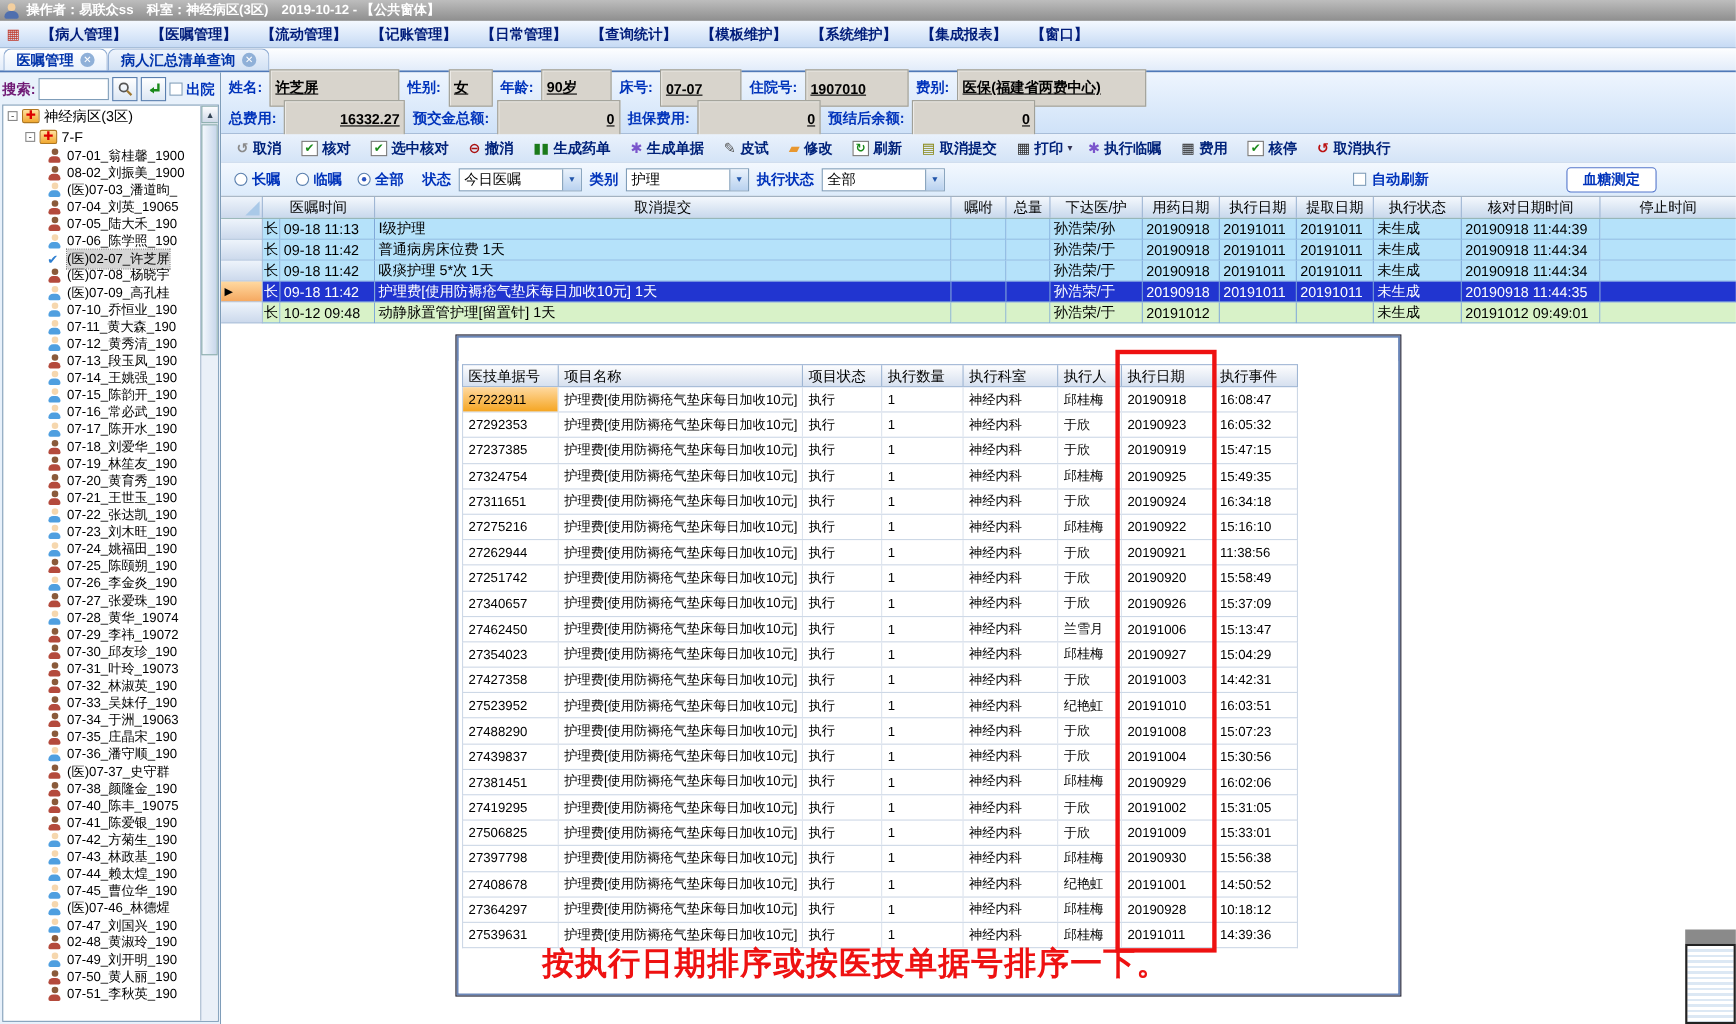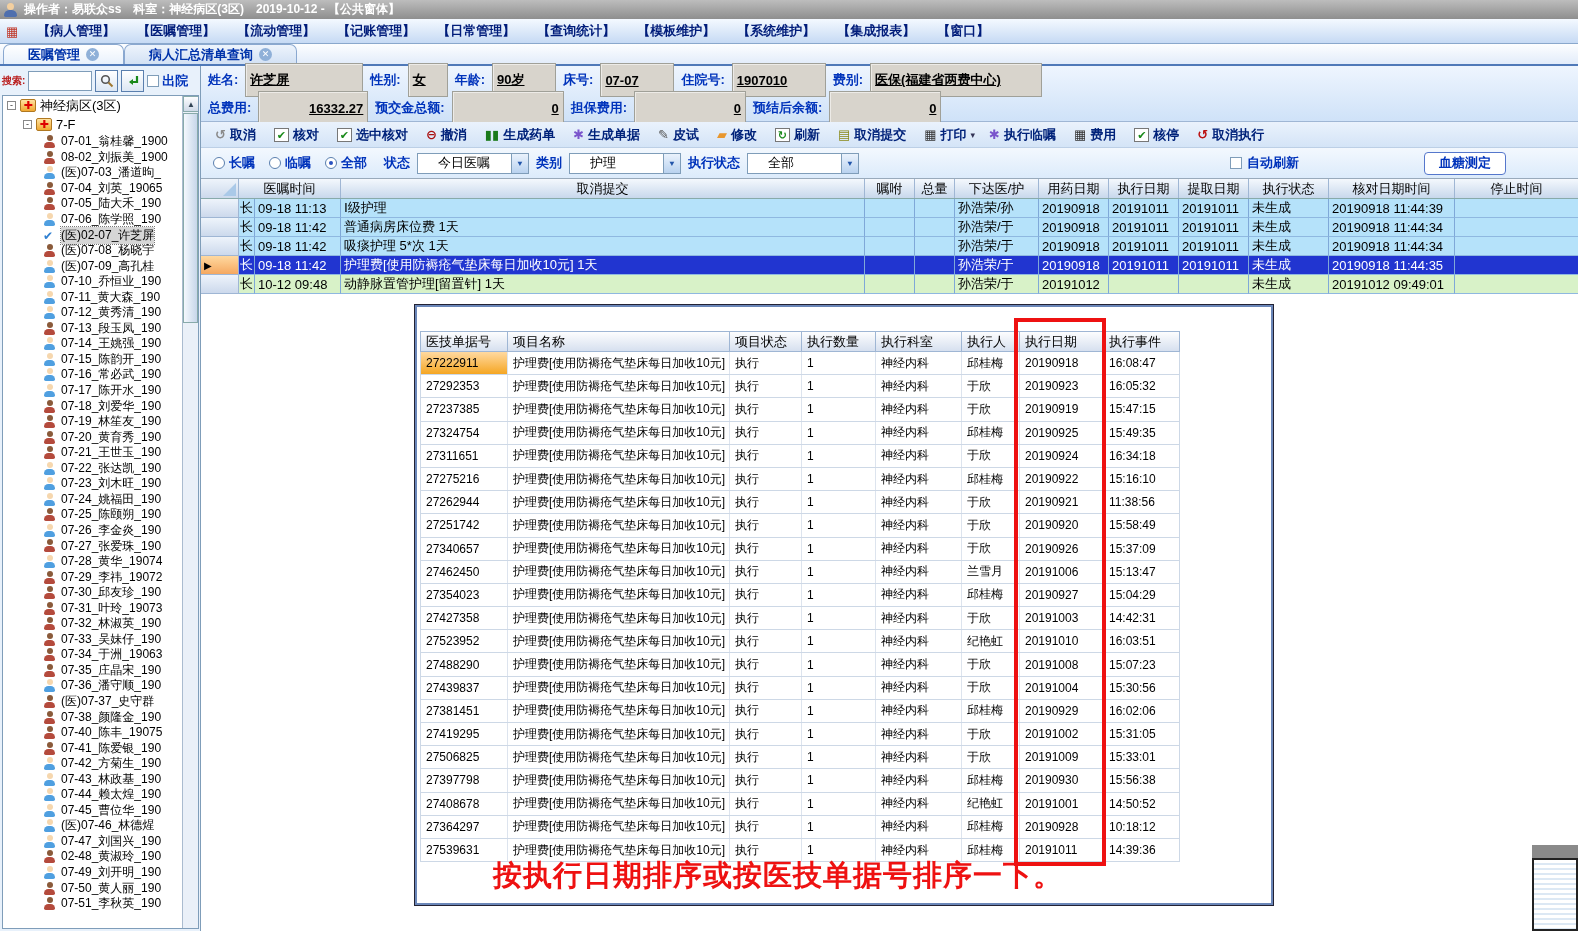--- a/index.html
+++ b/index.html
@@ -18,31 +18,31 @@
   .menubar{position:absolute;left:0;top:19px;width:1578px;height:25px;
     background:linear-gradient(#f4f9ff,#c6daf4);border-bottom:1px solid #8aa8cc;
     display:flex;align-items:center;padding-left:6px;}
   .menu-grid-icon{font-size:13px;color:#c0392b;margin-right:8px;}
   .menu-item{color:#001c7a;font-weight:bold;font-size:13px;padding:0 11px;white-space:nowrap;}
 
   
   .tabbar{position:absolute;left:0;top:44px;width:1578px;height:22px;
     background:linear-gradient(#fdfeff,#e2ecfa);display:flex;align-items:flex-end;padding-left:3px;
     border-bottom:2px solid #4f79b8;}
-  .tab{height:20px;display:flex;align-items:center;gap:6px;padding:0 24px;
+  .tab{height:20px;display:flex;align-items:center;gap:6px;padding:0 11px;
     border:1px solid #8aa8d0;border-bottom:none;border-radius:7px 7px 0 0;
     background:linear-gradient(#ffffff,#e8f1fc);font-size:13px;color:#0033aa;font-weight:bold;white-space:nowrap;}
   .tab.inactive{background:linear-gradient(#eef4fc,#d2e1f4);}
   .tab-close{width:13px;height:13px;border-radius:50%;background:#8fb0d8;color:#fff;
     font-size:9px;line-height:13px;text-align:center;flex:none;}
 
   
   .sidebar{position:absolute;left:0;top:66px;width:201px;height:865px;background:#e8f1fb;border-right:1px solid #7f9db9;}
   .search-row{height:29px;display:flex;align-items:center;gap:3px;padding:0 2px;}
-  .search-label{color:#b91c1c;font-size:10px;font-weight:bold;white-space:nowrap;}
+  .search-label{color:#701a75;font-size:13px;font-weight:bold;white-space:nowrap;}
   .search-input{width:64px;height:20px;border:1px solid #7f9db9;background:#fff;font-size:12px;}
   .side-btn{width:23px;height:22px;border:1px solid #5a7fae;background:linear-gradient(#ffffff,#dce7f4);
     display:flex;align-items:center;justify-content:center;flex:none;}
   .cb{width:12px;height:12px;border:1px solid #7f9db9;background:#fff;flex:none;}
   .discharge-label{color:#0033bb;font-size:13px;font-weight:bold;white-space:nowrap;overflow:hidden;}
   .tree{position:absolute;left:2px;top:29px;width:197px;bottom:2px;background:#fff;border:1px solid #7f9db9;overflow:hidden;}
   .tree-row{display:flex;align-items:center;gap:4px;height:19px;padding-left:4px;font-size:13px;white-space:nowrap;}
   .tree-row.group{padding-left:20px;}
   .expander{width:9px;height:9px;border:1px solid #888;background:#fff;font-size:9px;line-height:7px;text-align:center;color:#333;flex:none;}
   .folder-icon{width:16px;height:13px;background:linear-gradient(#ffe2a0,#f0a830);border:1px solid #b07820;border-radius:2px;
@@ -81,21 +81,21 @@
   .tb-icon.box{width:15px;height:14px;background:#fff;border:1px solid #777;font-size:11px;line-height:12px;text-align:center;}
   .tb-suffix{font-size:9px;color:#335;}
 
   .filterbar{position:absolute;left:0;top:82px;width:100%;height:30px;
     background:linear-gradient(#f3f8fe,#dcebfb);display:flex;align-items:center;gap:7px;padding-left:12px;}
   .radio-wrap{display:flex;align-items:center;gap:4px;}
   .radio{width:12px;height:12px;border-radius:50%;border:1px solid #5a7fae;background:#fff;position:relative;flex:none;}
   .radio.on::after{content:"";position:absolute;inset:3px;border-radius:50%;background:#2a52c0;}
   .f-label{color:#0033bb;font-size:13px;font-weight:bold;white-space:nowrap;}
   .dropdown{width:112px;height:21px;background:#fff;border:1px solid #7f9db9;display:flex;align-items:center;
-    justify-content:space-between;font-size:13px;padding-left:20px;white-space:nowrap;font-family:Liberation Mono, monospace;}
+    justify-content:space-between;font-size:13px;padding-left:4px;white-space:nowrap;font-family:Liberation Mono, monospace;}
   .dd-btn{width:17px;height:19px;background:linear-gradient(#eaf2fc,#b9d2ef);border-left:1px solid #7f9db9;
     color:#2255aa;font-size:8px;display:flex;align-items:center;justify-content:center;flex:none;}
   .auto-wrap{margin-left:auto;display:flex;align-items:center;gap:5px;}
   .glucose-btn{margin:0 72px 0 118px;height:23px;padding:0 14px;background:#fff;border:1px solid #5577cc;
     border-radius:4px;color:#0033bb;font-size:13px;font-weight:bold;display:flex;align-items:center;white-space:nowrap;}
 
   
   .ogrid{position:absolute;left:0;top:112px;width:100%;}
   .ohead{display:flex;height:21px;background:linear-gradient(#f4f8fd,#c8d8ec);
     border-top:1px solid #9ab;border-bottom:1px solid #8aa;font-size:13px;color:#000;}

